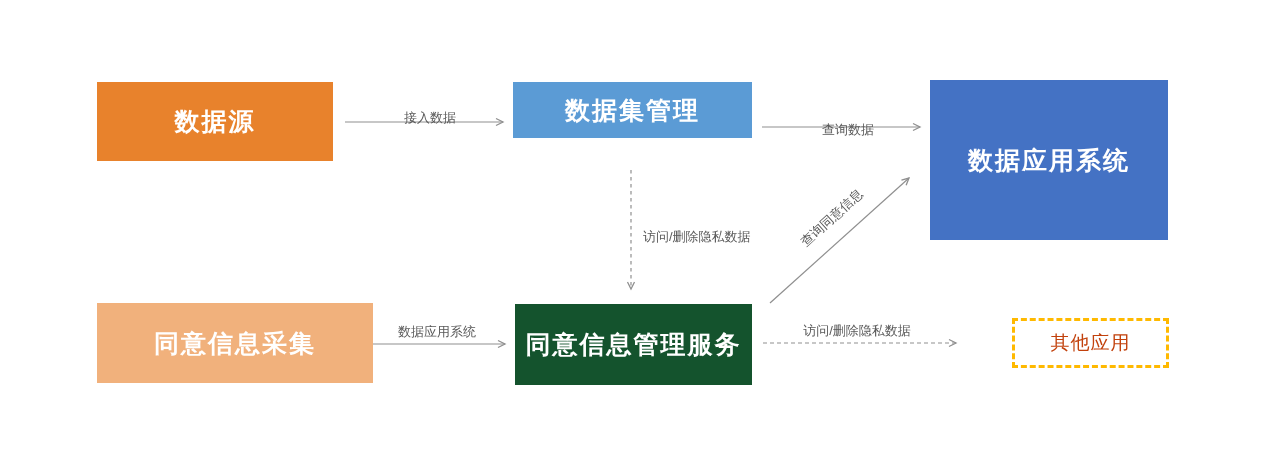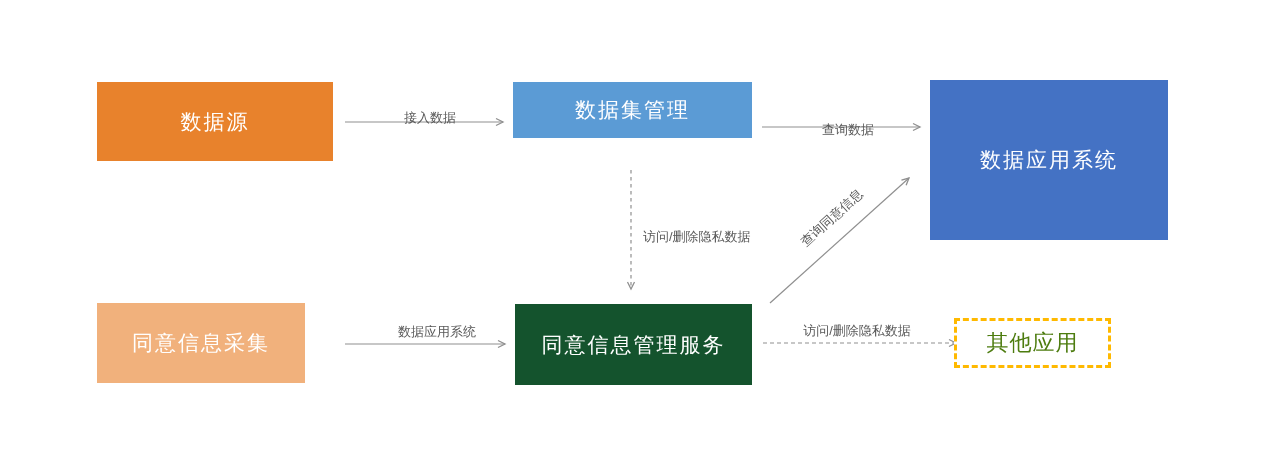--- a/index.html
+++ b/index.html
@@ -20,37 +20,37 @@
     left: 0; top: 0;
     width: 1280px; height: 460px;
     pointer-events: none;
   }
   .node {
     position: absolute;
     display: flex;
     align-items: center;
     justify-content: center;
     color: #ffffff;
-    font-size: 21px;
-    font-weight: 400;
+    font-size: 25px;
+    font-weight: 700;
     letter-spacing: 2px;
     box-sizing: border-box;
     text-align: center;
   }
   .n-data-source      { left: 97px;  top: 82px;  width: 236px; height: 79px; background: #E8822C; }
   .n-dataset-mgmt     { left: 513px; top: 82px;  width: 239px; height: 56px; background: #5B9BD5; }
   .n-data-app-system  { left: 930px; top: 80px;  width: 238px; height: 160px; background: #4472C4; text-align: center; }
-  .n-consent-collect  { left: 97px;  top: 303px; width: 208px; height: 80px; background: #F1B17C; }
+  .n-consent-collect  { left: 97px;  top: 303px; width: 276px; height: 80px; background: #F1B17C; }
   .n-consent-mgmt     { left: 515px; top: 304px; width: 237px; height: 81px; background: #14532d; }
   .n-other-apps {
-    left: 954px; top: 318px; width: 157px; height: 50px;
+    left: 1012px; top: 318px; width: 157px; height: 50px;
     background: #ffffff;
     border: 3px dashed #FFB900;
-    color: #4d7c0f;
-    font-size: 22px;
+    color: #c2410c;
+    font-size: 19px;
     font-weight: 400;
     letter-spacing: 1px;
   }
   .edge-label {
     position: absolute;
     font-size: 13px;
     color: #595959;
     white-space: nowrap;
   }
   .l-access-data   { left: 430px; top: 109px; transform: translateX(-50%); }

